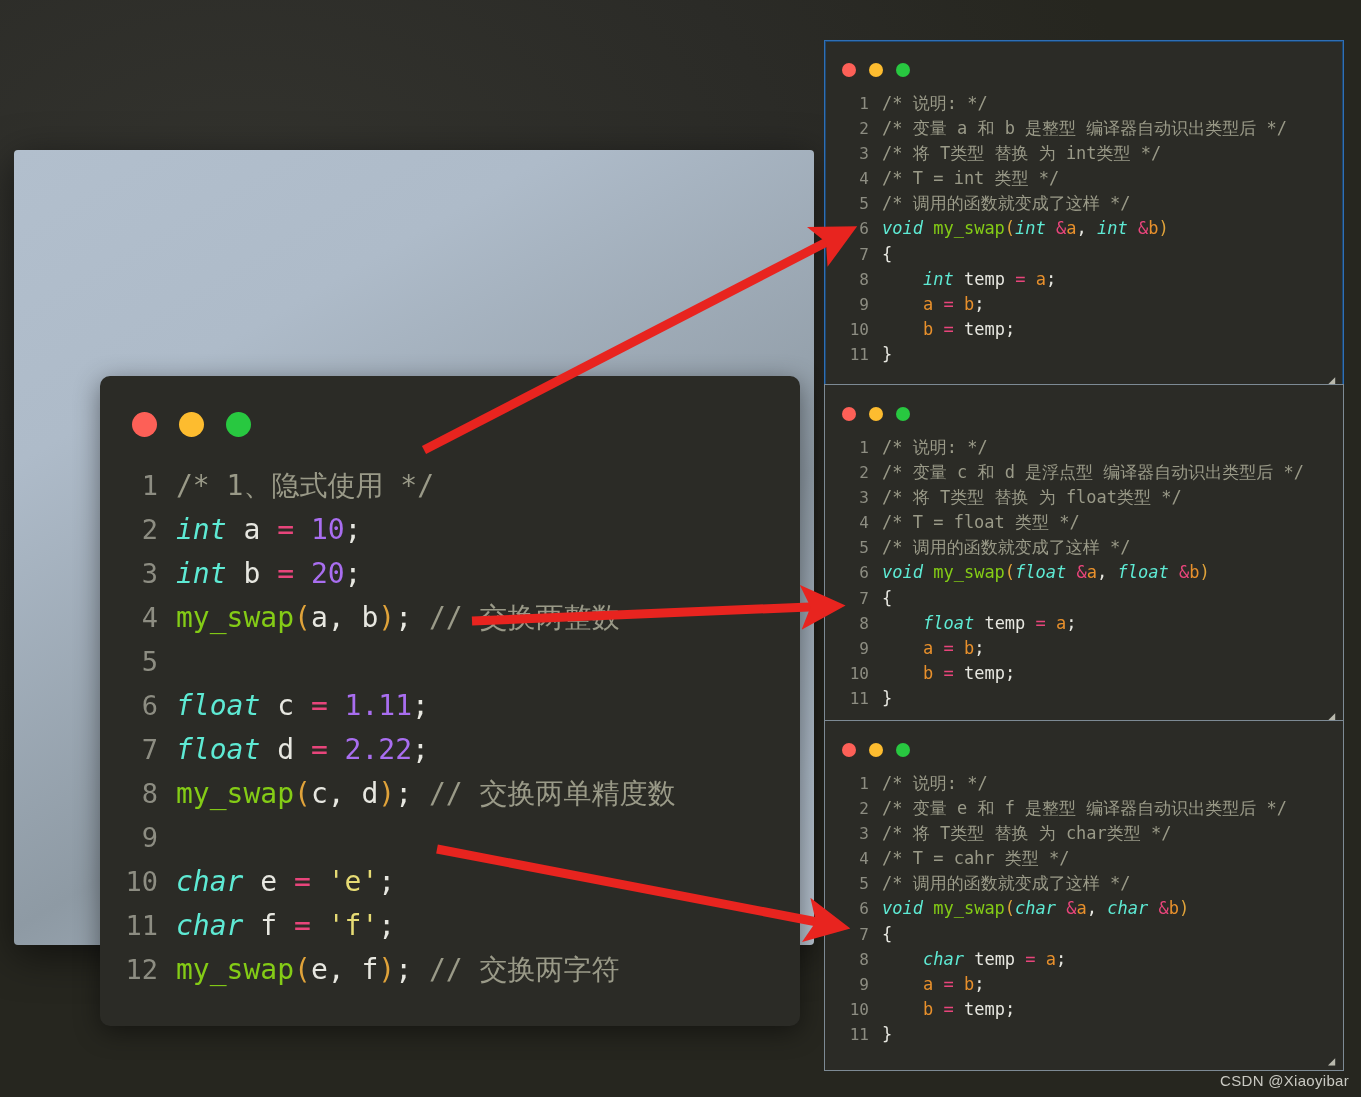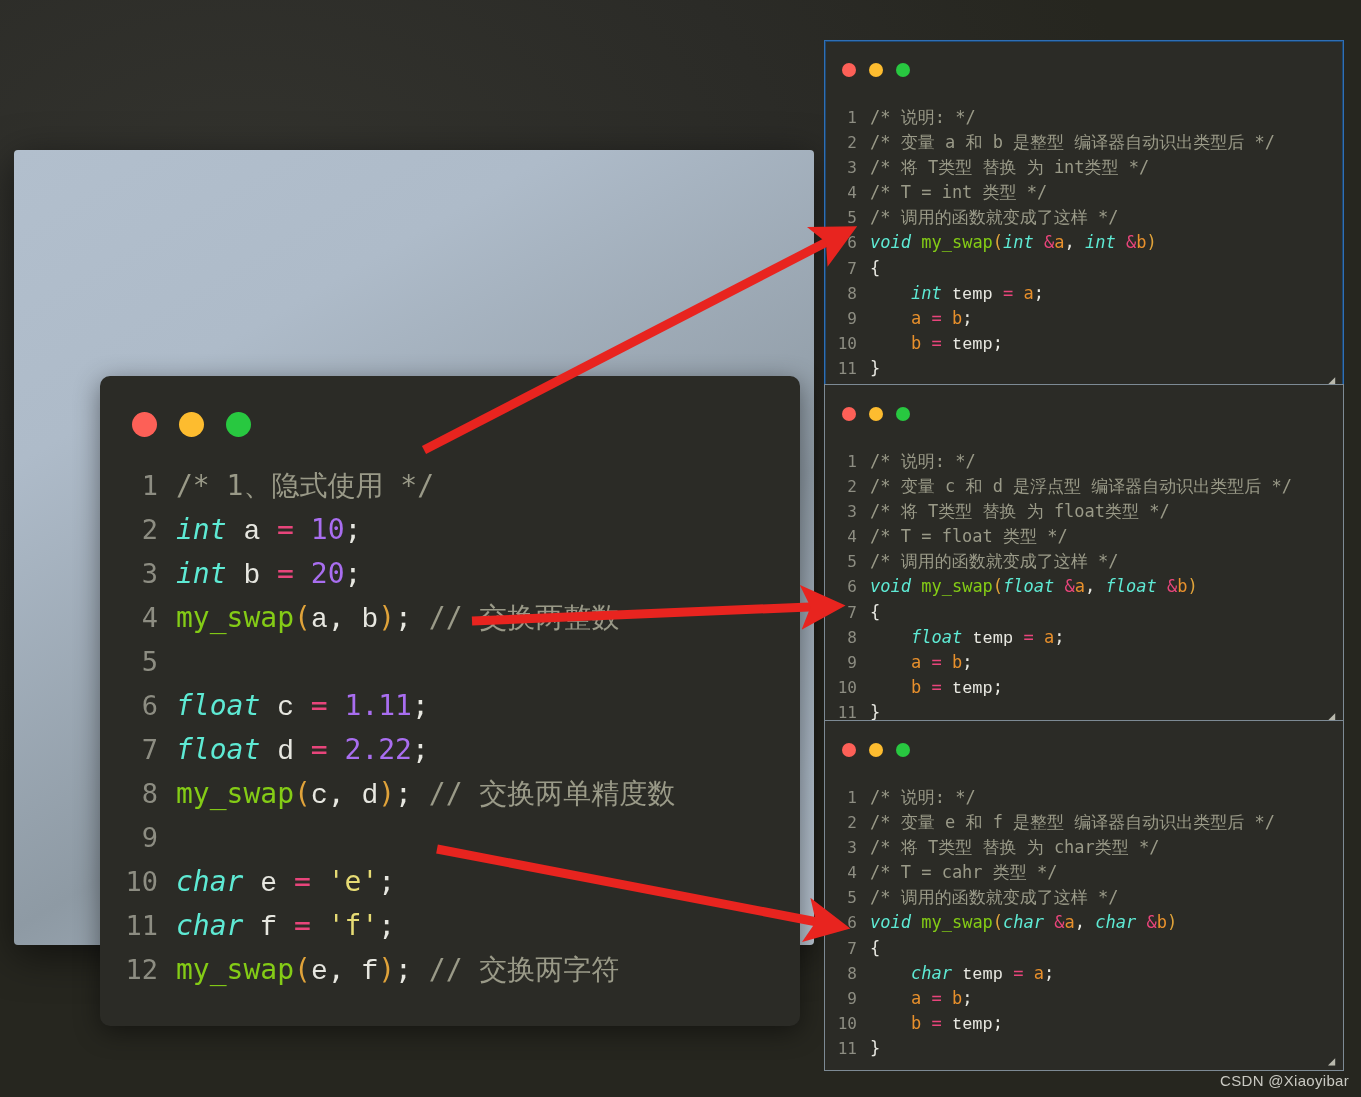--- a/index.html
+++ b/index.html
@@ -57,22 +57,22 @@
     overflow:hidden;
   }
   .snippet.sel{border:1px solid #2f6fb5;box-shadow:0 0 0 1px #1d466f inset;}
   .snippet.unsel{border:1px solid #7d8a94;}
   #snippet-1{top:40px;height:348px;}
   #snippet-2{top:384px;height:340px;}
   #snippet-3{top:720px;height:349px;}
   .snippet .dots{left:17px;top:22px;gap:13px;}
   .snippet .dot{width:14px;height:14px;}
   .snip-code{
-    position:absolute;left:0;top:50px;width:100%;
-    font-size:17px;line-height:25.1px;white-space:pre;margin-top:14px;
+    position:absolute;left:12px;top:50px;width:100%;
+    font-size:17px;line-height:25.1px;white-space:pre;
   }
   .snip-code .row{display:block;height:25.1px;}
   .snip-code .ln{
     display:inline-block;width:32px;text-align:right;
     color:#8d8d82;margin-right:13px;font-size:16px;
   }
   .resize-grip{
     position:absolute;right:3px;bottom:3px;width:12px;height:12px;
     color:#b9b9ad;font-size:12px;line-height:12px;
   }
@@ -80,21 +80,21 @@
   
   .cmt{color:#9a9a88;}
   .kw {color:#5eead4;font-style:italic;}
   .fn {color:#84cc16;}
   .pl {color:#e0a33a;}
   .amp{color:#e8457b;}
   .var{color:#e8902c;}
   .op {color:#e8457b;}
   .num{color:#a96ef0;}
   .str{color:#e6db74;}
-  .id {color:#e7e7e0;font-family:Liberation Mono, monospace;}
+  .id {color:#e7e7e0;}
   .pn {color:#e7e7e0;}
 
   
   #arrows{position:absolute;inset:0;pointer-events:none;}
 
   
   #watermark{
     position:absolute;right:12px;bottom:8px;
     color:#c9c9c2;font-size:15px;
     font-family:"Liberation Sans",sans-serif;

